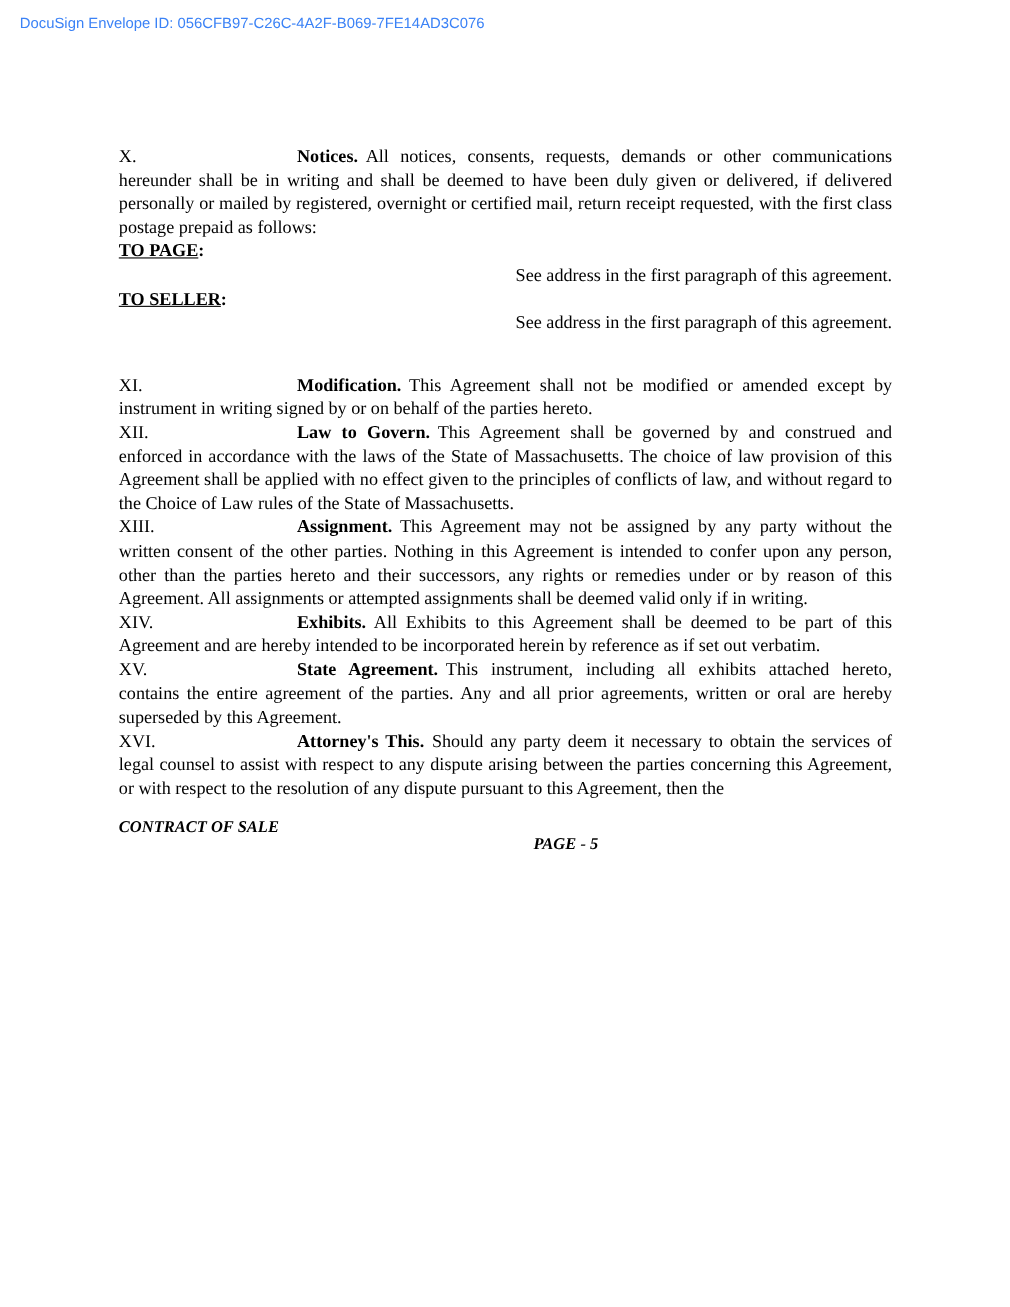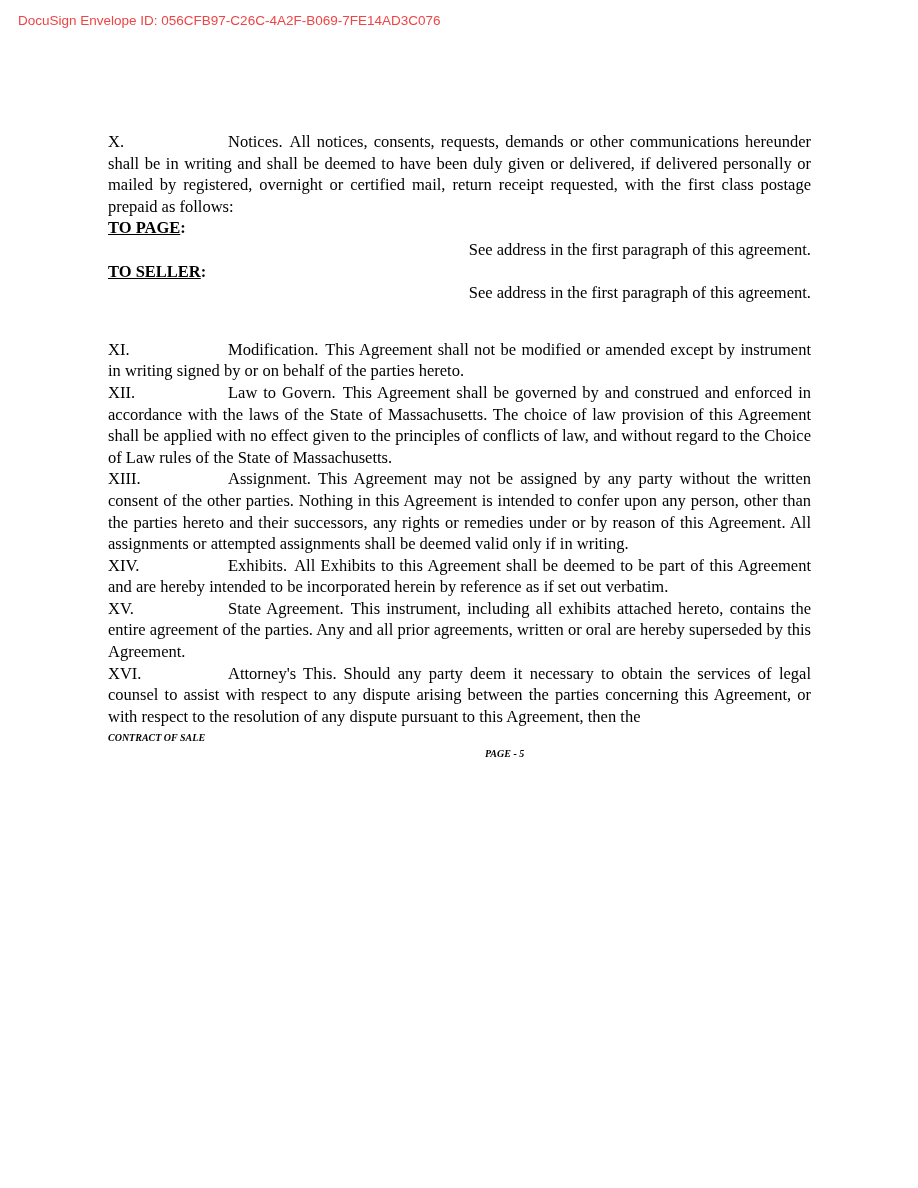--- a/index.html
+++ b/index.html
@@ -9,64 +9,65 @@
     background: #ffffff;
     position: relative;
     color: #000;
   }
   .envelope-header {
     position: absolute;
     top: 13px;
     left: 18px;
     font-family: "Liberation Sans", sans-serif;
     font-size: 13.5px;
-    color: #ef4444;
+    color: #3b82f6;
     white-space: nowrap;
   }
   .page-body {
     position: absolute;
     left: 108px;
     top: 131px;
     width: 703px;
     font-family: "Liberation Serif", serif;
     font-size: 16.5px;
     line-height: 21.6px;
     text-align: justify;
   }
   .page-body p { margin: 0; }
   .numeral {
     display: inline-block;
     width: 120px;
     font-weight: normal;
   }
   .sec-heading {
-    font-weight: normal;
+    font-weight: bold;
     margin-right: 7px;
+    margin-left: 42px;
   }
   .sec { margin-bottom: 21px; }
   .sec-first { margin-bottom: 25px; }
   .to-label {
     font-weight: bold;
     text-align: left;
     margin-bottom: 30px;
   }
   .to-label .lbl { text-decoration: underline; }
   .indent-line {
     padding-left: 46px;
     text-align: right;
     margin-bottom: 33px;
   }
   .indent-line.second { margin-bottom: 35px; }
   .addresses { margin-bottom: 20px; }
   .footer {
     position: relative;
-    margin-top: 0;
+    margin-top: 15px;
     height: 18px;
     font-family: "Liberation Serif", serif;
-    font-size: 10px;
+    font-size: 15px;
     font-weight: bold;
     font-style: italic;
     text-align: left;
   }
   .footer .footer-center {
     position: absolute;
     left: 377px;
     top: 16px;
   }
 </style>

